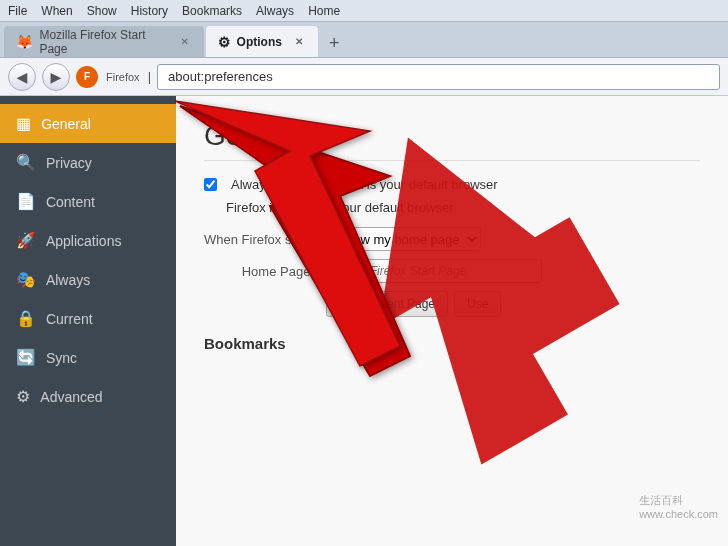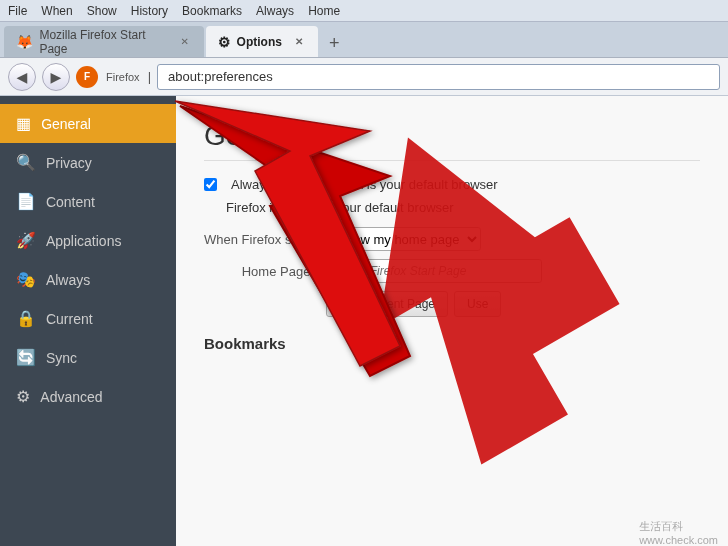--- a/index.html
+++ b/index.html
@@ -201,21 +201,21 @@
     }
     .section-title {
       font-size: 15px;
       font-weight: bold;
       color: #333;
       margin-top: 18px;
       margin-bottom: 4px;
     }
     .watermark {
       position: absolute;
-      bottom: 0;
+      bottom: 26px;
       right: 10px;
       font-size: 11px;
       color: #888;
       opacity: 0.7;
     }
 
     
     .arrow-overlay {
       position: absolute;
       top: 0; left: 0;

